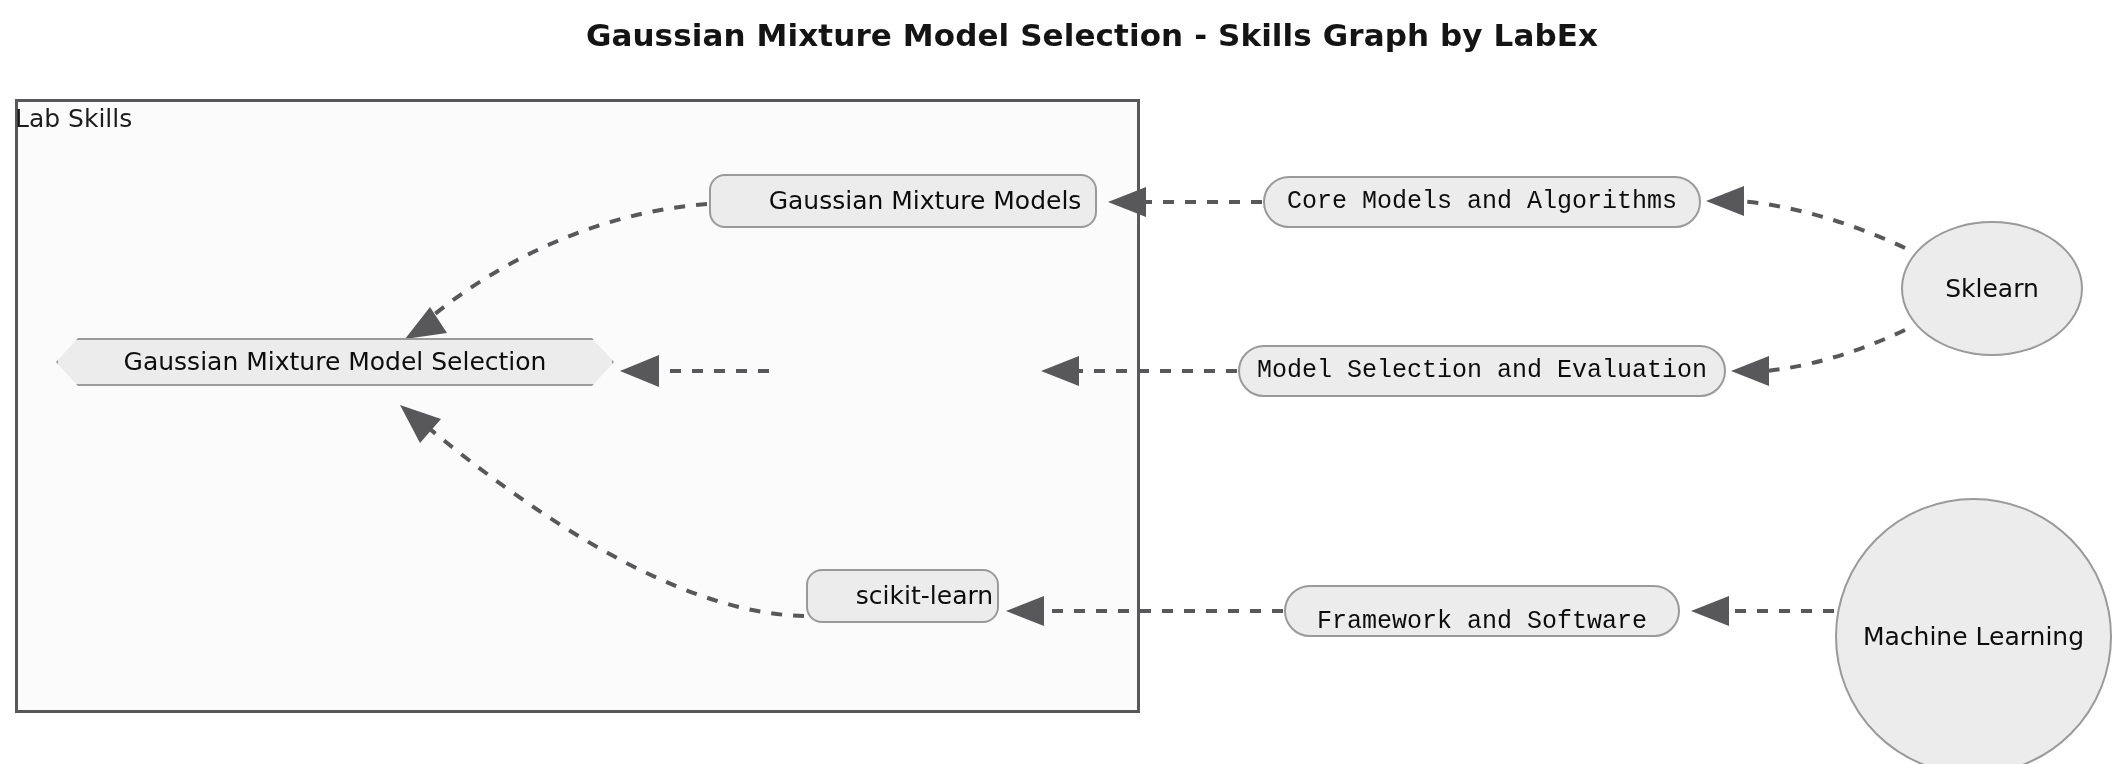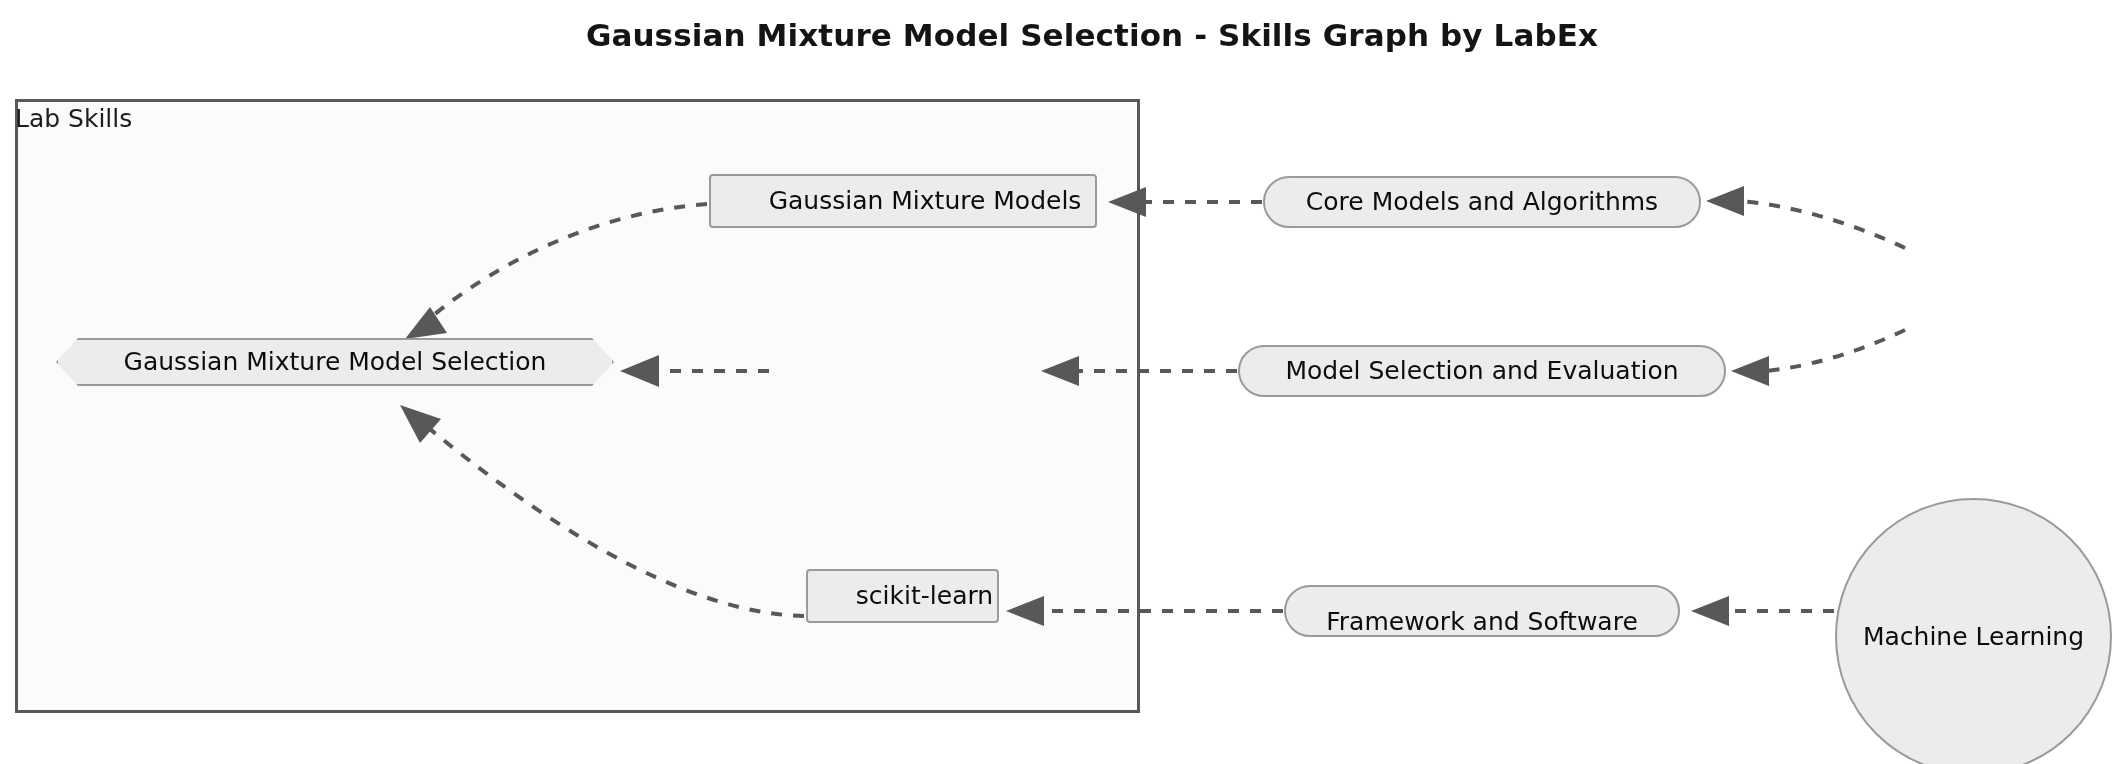--- a/index.html
+++ b/index.html
@@ -28,22 +28,22 @@
   }
 
   
   .node{
     position:absolute;box-sizing:border-box;
     background:#ececec;border:2px solid #9a9a9a;
     display:flex;align-items:center;justify-content:center;
     color:#0d0d0d;font-size:25px;white-space:nowrap;
     text-align:center;line-height:1.1;
   }
-  .rounded{border-radius:4px;padding-left:44px;}
-  .stadium{border-radius:999px;}
+  .rounded{border-radius:16px;padding-left:44px;}
+  .stadium{border-radius:999px;font-family:Liberation Mono, monospace;}
   .circle{border-radius:50%;}
   .hex{
     background:transparent;border:none;
   }
   .hex .hex-body{
     position:absolute;inset:0;background:#ececec;
     border:2px solid #9a9a9a;box-sizing:border-box;
     -webkit-clip-path:polygon(22px 0,calc(100% - 22px) 0,100% 50%,calc(100% - 22px) 100%,22px 100%,0 50%);
     clip-path:polygon(22px 0,calc(100% - 22px) 0,100% 50%,calc(100% - 22px) 100%,22px 100%,0 50%);
   }
@@ -141,18 +141,21 @@
   </div>
 
   <div class="node stadium" id="n-msande">
     <span>Model Selection and Evaluation</span>
   </div>
 
   <div class="node stadium" id="n-framework">
     <span>Framework and Software</span>
   </div>
 
+  <div class="node circle" id="n-sklearn">
+    <span>Sklearn</span>
+  </div>
 
   <div class="node circle" id="n-ml">
     <span>Machine Learning</span>
   </div>
 
 </div>
 
 </body></html>

